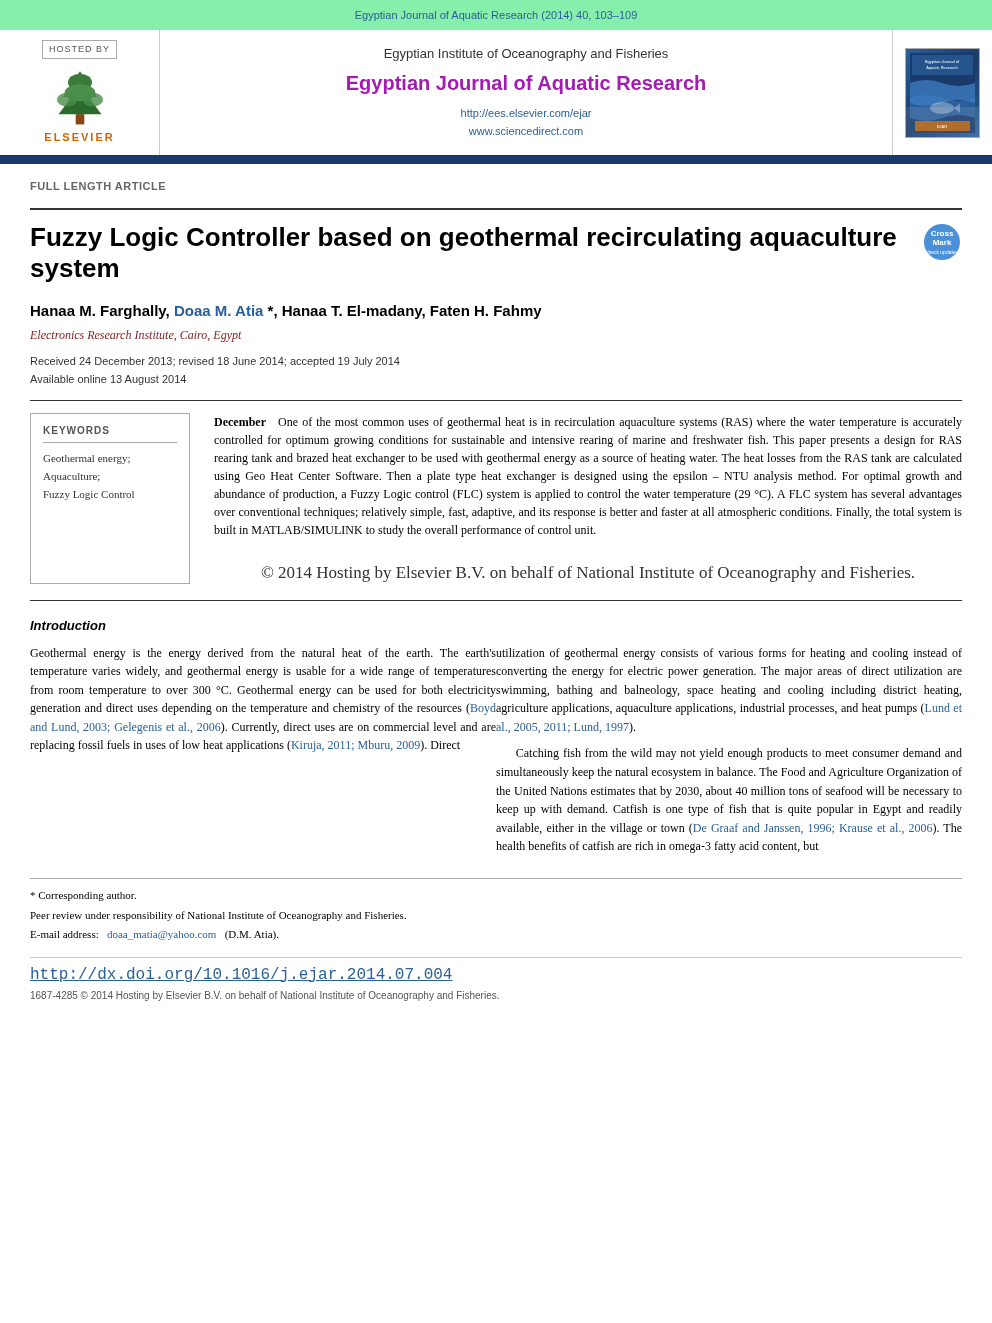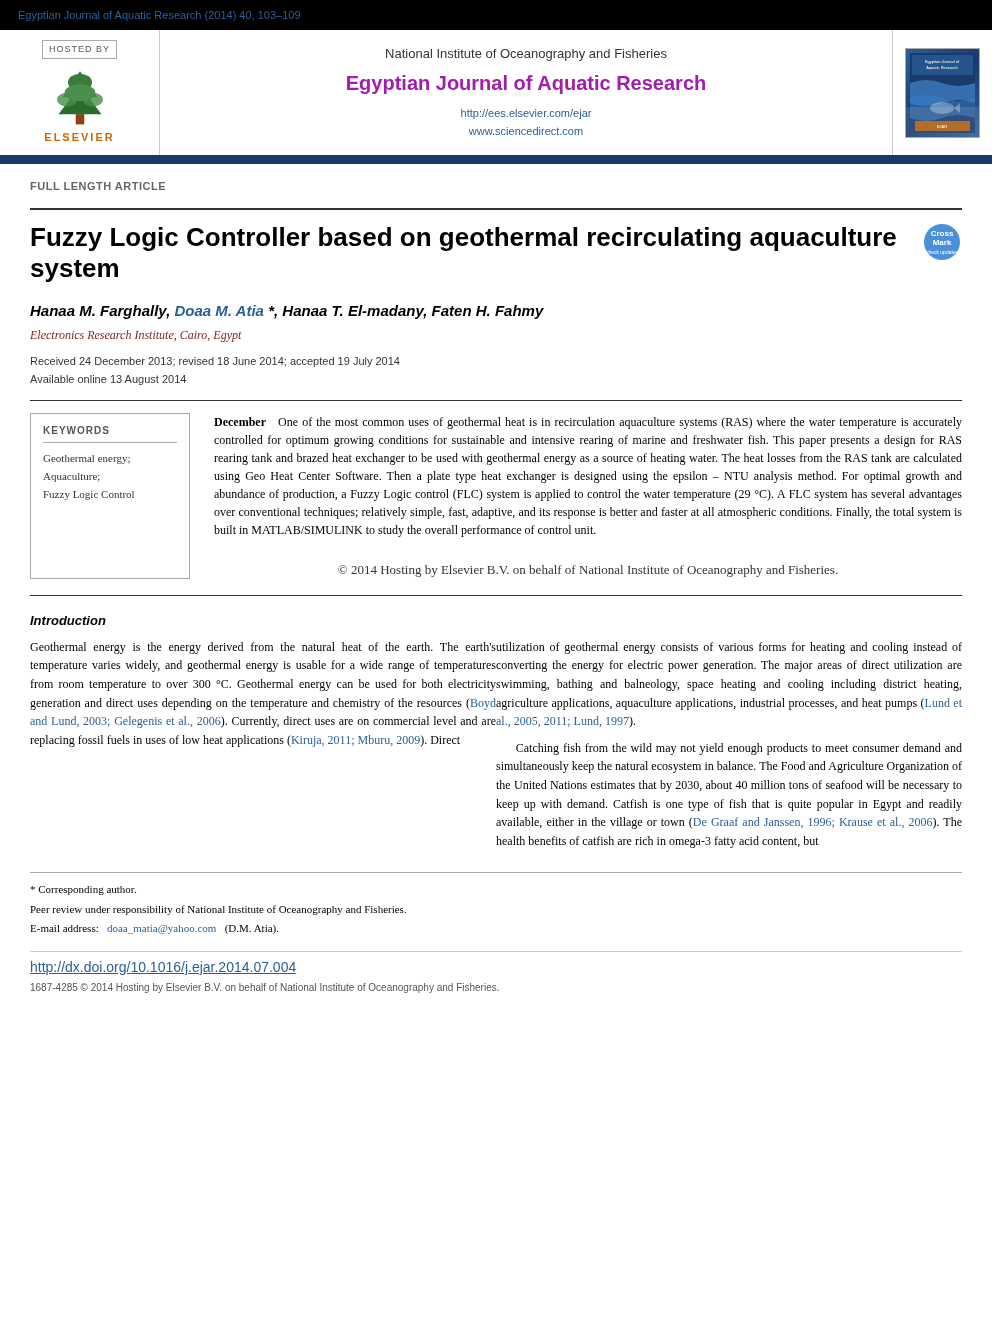--- a/index.html
+++ b/index.html
@@ -11,22 +11,23 @@
       min-height: 1323px;
       font-size: 13px;
       line-height: 1.4;
     }
     .page-container {
       width: 992px;
       padding: 0;
     }
     
     .journal-link-bar {
-      padding: 6px 18px;
-      background: #000000;
+      padding: 6px 34px;
+      background: #86efac;
+      text-align: center;
     }
     .journal-link-bar a {
       color: #2a6099;
       font-size: 11px;
       font-family: Arial, sans-serif;
       text-decoration: none;
     }
     
     .header-band {
       background: #1a3a6b;
@@ -175,21 +176,20 @@
       width: 40px;
       height: 40px;
       flex-shrink: 0;
     }
     .authors-line {
       font-size: 15px;
       font-weight: bold;
       font-family: Arial, sans-serif;
       color: #000;
       margin-bottom: 6px;
-      font-style: italic;
     }
     .authors-line .author-link {
       color: #2a6099;
       text-decoration: none;
     }
     .affiliation-line {
       font-style: italic;
       font-size: 12px;
       color: #7f1d1d;
       margin-bottom: 10px;
@@ -238,21 +238,21 @@
     .abstract-text {
       font-size: 12px;
       text-align: justify;
       line-height: 1.5;
       margin-bottom: 8px;
     }
     .abstract-label {
       font-weight: bold;
     }
     .copyright-line {
-      font-size: 13px;
+      font-size: 17px;
       color: #333;
       text-align: center;
       margin-top: 22px;
     }
     
     .body-section {
       margin-top: 16px;
     }
     .two-col-body {
       display: flex;
@@ -299,22 +299,22 @@
       text-decoration: none;
     }
     
     .doi-footer {
       margin-top: 14px;
       border-top: 1px solid #ccc;
       padding-top: 6px;
     }
     .doi-link {
       color: #2a6099;
-      font-size: 14px;
-      font-family: Liberation Sans, sans-serif;
+      font-size: 16px;
+      font-family: Liberation Mono, monospace;
     }
     .issn-line {
       font-size: 10px;
       color: #555;
       font-family: Arial, sans-serif;
       margin-top: 3px;
     }
   </style>
 </head>
 <body>
@@ -339,21 +339,21 @@
           <ellipse cx="25" cy="38" rx="12" ry="8" fill="#4a8f4a" opacity="0.8"></ellipse>
           <ellipse cx="55" cy="38" rx="12" ry="8" fill="#4a8f4a" opacity="0.8"></ellipse>
           <ellipse cx="40" cy="18" rx="14" ry="10" fill="#3a7a3a"></ellipse>
           <ellipse cx="40" cy="30" rx="18" ry="10" fill="#4a8f4a"></ellipse>
         </svg>
         <div class="elsevier-text">ELSEVIER</div>
       </div>
     </div>
 
     <div class="header-center">
-      <div class="institute-name">National Institute of Oceanography and Fisheries</div>
+      <div class="institute-name">Egyptian Institute of Oceanography and Fisheries</div>
       <div class="journal-title-header">Egyptian Journal of Aquatic Research</div>
       <div class="header-urls">http://ees.elsevier.com/ejar</div>
       <div class="header-urls">www.sciencedirect.com</div>
     </div>
 
     <div class="header-right">
       <div class="journal-cover">
         <svg width="65" height="80" viewBox="0 0 65 80" xmlns="http://www.w3.org/2000/svg">
           <rect width="65" height="80" fill="#1a3a6b"></rect>
           <rect x="2" y="2" width="61" height="20" fill="#2a6099" opacity="0.7"></rect>

